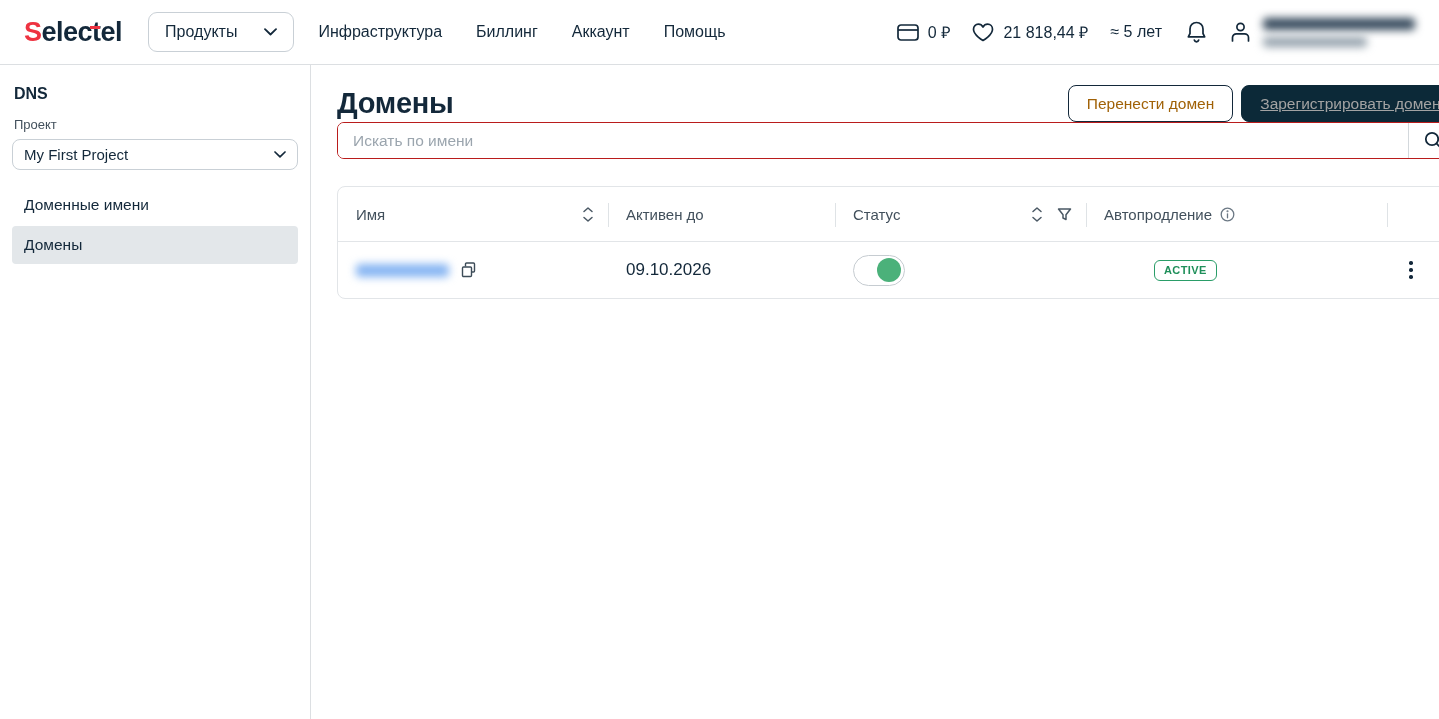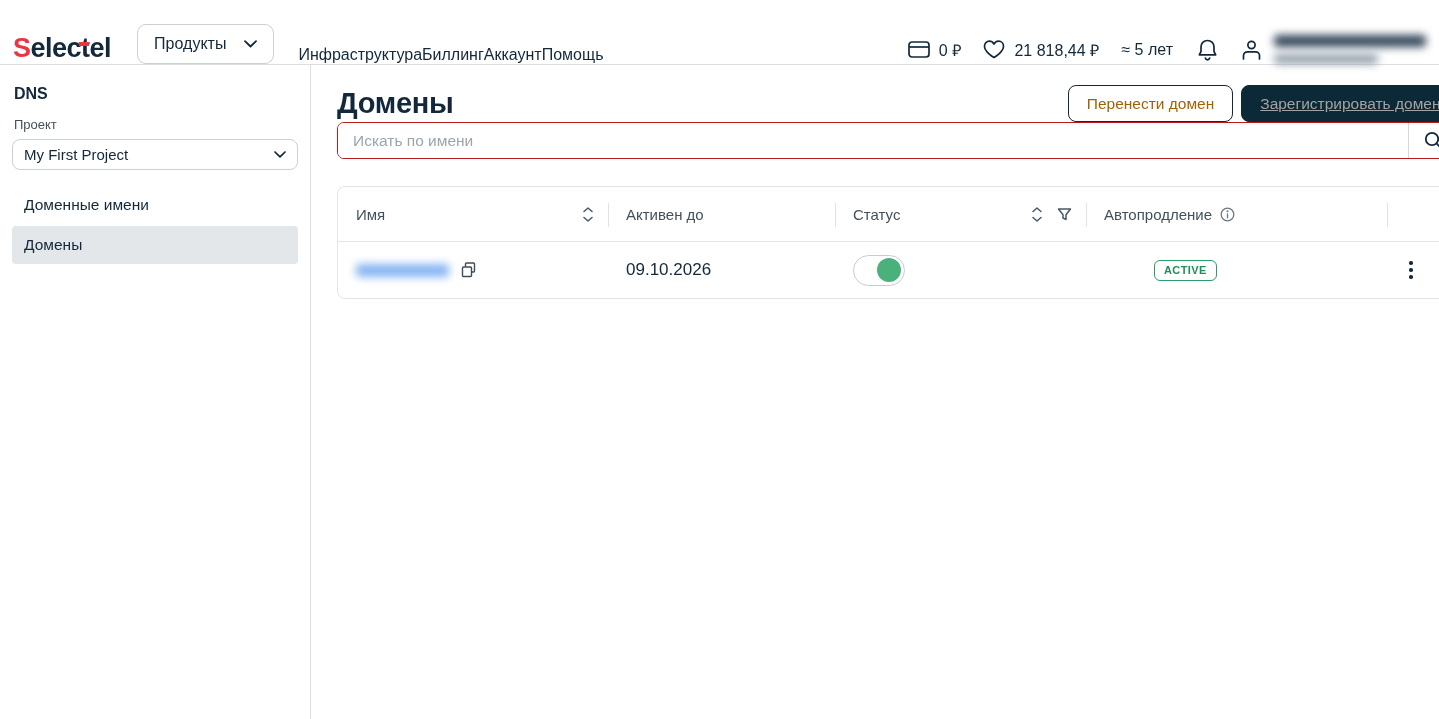--- a/index.html
+++ b/index.html
@@ -1,32 +1,32 @@
 <!DOCTYPE html>
 <html><head>
 <meta charset="utf-8">
 <style>
   * { margin:0; padding:0; box-sizing:border-box; }
   html,body { width:1439px; height:719px; overflow:hidden; background:#fff;
     font-family:"Liberation Sans", sans-serif; color:#13283a; }
 
   
-  .topbar { height:65px; display:flex; align-items:flex-end; padding:0 13px;
+  .topbar { height:65px; display:flex; align-items:center; padding:0 24px;
     border-bottom:1px solid #dcdfe2; background:#fff; }
   .logo { font-size:27px; font-weight:700; letter-spacing:-0.5px; color:#13283a;
     margin-right:26px; white-space:nowrap; }
   .logo .red { color:#ee3341; }
   .logo .t { position:relative; }
   .logo .t::after { content:''; position:absolute; left:-2px; top:9px; width:10px;
     height:3.5px; background:#ee3341; }
-  .products-btn { display:flex; align-items:center; gap:18px; border:1px solid #c9d0d6;
+  .products-btn { display:flex; align-items:center; gap:27px; border:1px solid #c9d0d6;
     border-radius:9px; background:#fff; padding:0 16px; height:40px; font-size:16px;
     font-weight:500; color:#13283a; cursor:pointer; margin-right:24px;
     font-family:inherit; }
-  .nav { display:flex; align-items:center; }
+  .nav { display:flex; align-items:center; gap:34px; }
   .nav-item { font-size:16px; font-weight:500; color:#13283a; cursor:pointer;
     white-space:nowrap; }
   .topbar-right { margin-left:auto; display:flex; align-items:center; gap:22px; }
   .money { display:flex; align-items:center; gap:9px; font-size:16px; font-weight:500; }
   .approx { font-size:16px; font-weight:500; }
   .icon { display:inline-flex; align-items:center; justify-content:center;
     color:#13283a; }
   .bell-wrap { margin-left:2px; cursor:pointer; }
   .account { display:flex; align-items:center; gap:11px; cursor:pointer; }
   .acct-lines { display:flex; flex-direction:column; gap:7px; }

